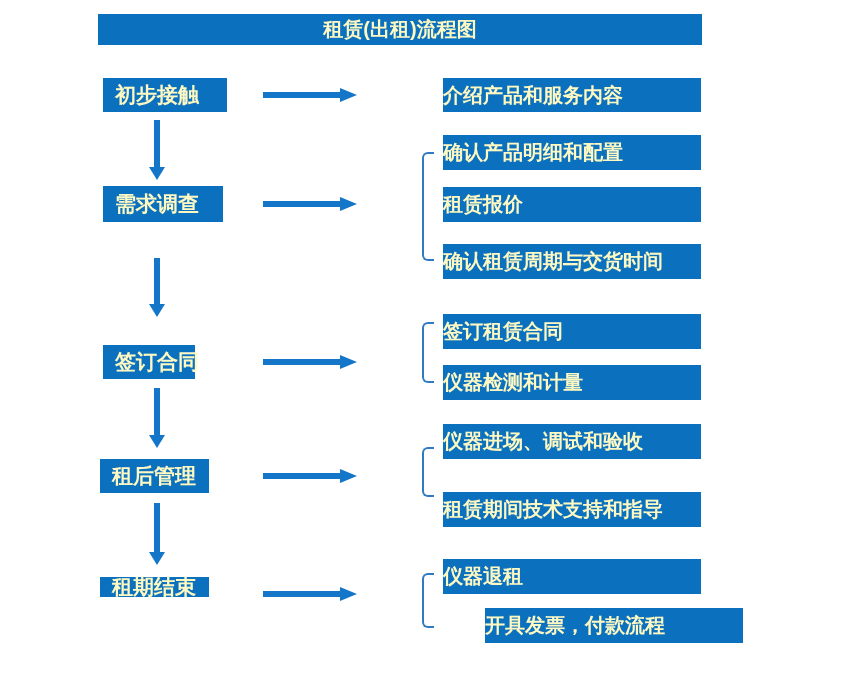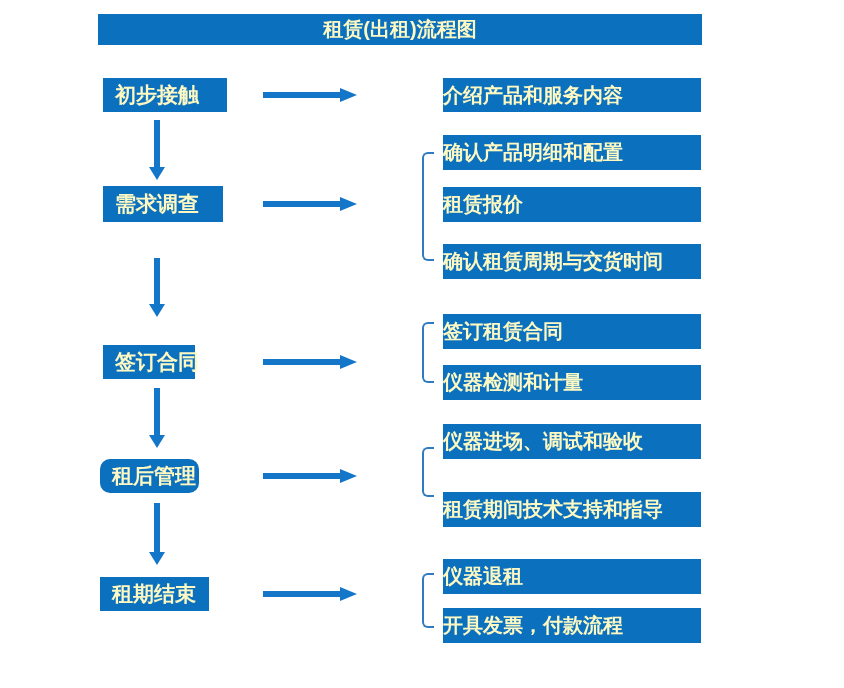--- a/index.html
+++ b/index.html
@@ -90,36 +90,36 @@
   </div>
   <div class="bracket" style="top:322px; height:61px;"></div>
   <div class="box rbox" style="top:314px;">签订租赁合同</div>
   <div class="box rbox" style="top:365px;">仪器检测和计量</div>
 
   <div class="varrow" style="top:388px; height:60px;">
     <div class="shaft"></div>
     <div class="head"></div>
   </div>
 
-  <div class="box lbox" style="left:100px; top:459px; width:99px; height:34px;border-radius:10px;">租后管理</div>
+  <div class="box lbox" style="left:100px; top:459px; width:109px; height:34px;">租后管理</div>
   <div class="harrow" style="top:469px;">
     <div class="shaft"></div>
     <div class="head"></div>
   </div>
   <div class="bracket" style="top:447px; height:50px;"></div>
   <div class="box rbox" style="top:424px;">仪器进场、调试和验收</div>
   <div class="box rbox" style="top:492px;">租赁期间技术支持和指导</div>
 
   <div class="varrow" style="top:503px; height:62px;">
     <div class="shaft"></div>
     <div class="head"></div>
   </div>
 
-  <div class="box lbox" style="left:100px; top:577px; width:109px; height:34px;">租期结束</div>
+  <div class="box lbox" style="left:100px; top:577px; width:109px; height:20px;">租期结束</div>
   <div class="harrow" style="top:587px;">
     <div class="shaft"></div>
     <div class="head"></div>
   </div>
   <div class="bracket" style="top:573px; height:55px;"></div>
   <div class="box rbox" style="top:559px;">仪器退租</div>
-  <div class="box rbox" style="top:608px;">开具发票，付款流程</div>
+  <div class="box rbox" style="top:608px;margin-left:42px;">开具发票，付款流程</div>
 
 </div>
 
 </body></html>

